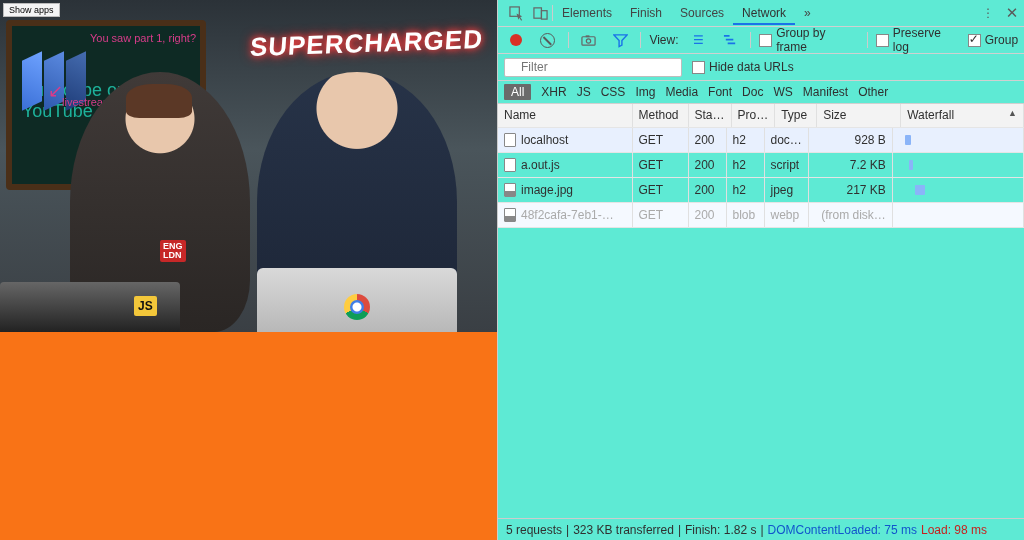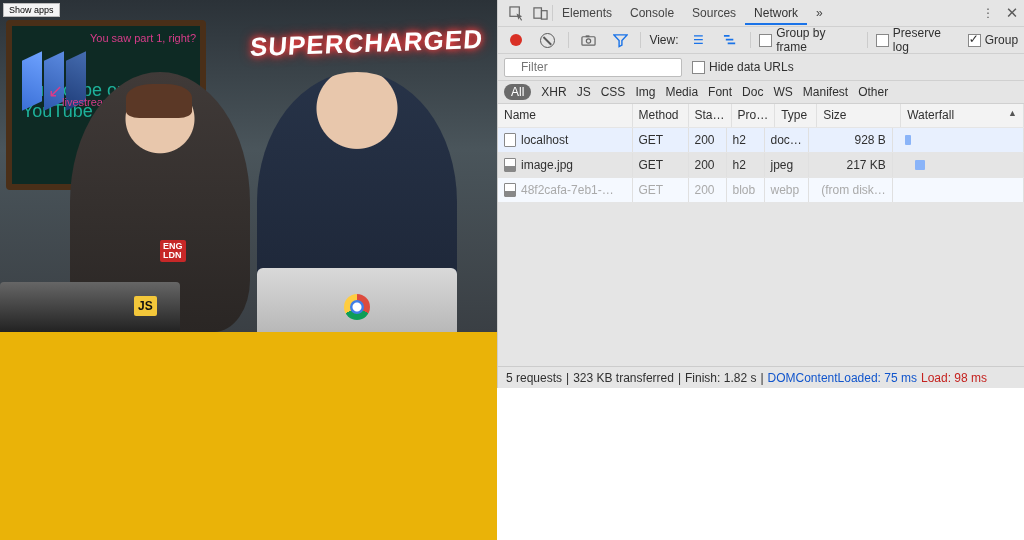--- a/index.html
+++ b/index.html
@@ -1,17 +1,17 @@
 <!DOCTYPE html>
 <html><head>
 <meta charset="utf-8">
 <style>
   * { margin:0; padding:0; box-sizing:border-box; font-family: -apple-system, BlinkMacSystemFont, "Segoe UI", Helvetica, Arial, sans-serif; }
   body { width:1024px; height:540px; display:flex; overflow:hidden; background:#fff; }
-  .left { width:497px; height:540px; background:#eab308; position:relative; }
+  .left { width:497px; height:540px; background:#f97316; position:relative; }
   .video { width:497px; height:332px; position:relative; background:linear-gradient(180deg,#2b3238 0%, #4a555b 45%, #3a3f44 100%); overflow:hidden; }
   .showapps { position:absolute; top:3px; left:3px; background:#f4f4f4; border:1px solid #bbb; font-size:9px; padding:1px 5px; cursor:default; }
   .neon { position:absolute; top:28px; right:14px; font-size:26px; font-weight:700; color:#fff; text-shadow:0 0 6px #ff4d4d,0 0 12px #ff1a1a; transform:skew(-4deg,-2deg); letter-spacing:1px;}
   .chalk { position:absolute; left:6px; top:20px; width:200px; height:170px; background:#0e2a24; border:6px solid #4a2f18; border-radius:4px; padding:10px; font-family:"Comic Sans MS",cursive; color:#d83c8a; }
   .chalk .you { font-size:11px; }
   .chalk .sub { color:#1db19a; font-size:18px; margin-top:44px; }
   .chalk .arrow { position:absolute; left:36px; top:54px; color:#d83c8a; font-size:18px;}
   .chalk .ls { position:absolute; left:50px; top:70px; font-size:11px; color:#d83c8a;}
   .logo3d { position:absolute; left:10px; top:30px; width:70px; height:60px; }
   .logo3d .p1,.logo3d .p2,.logo3d .p3{ position:absolute; width:20px; height:50px; transform:skewY(-25deg); }
@@ -23,21 +23,21 @@
   .person.a::after{content:"";position:absolute;top:12px;left:56px;width:66px;height:34px; background:#5b3826;border-radius:40% 40% 20% 20%;}
   .person.b { right:40px; width:200px; height:260px; background:radial-gradient(circle at 50% 14%,#e8c7ac 0 40px,transparent 41px),linear-gradient(#273348,#1c2536); }
   .laptop1{position:absolute;left:0;bottom:0;width:180px;height:50px;background:linear-gradient(#666,#222);border-radius:4px 4px 0 0;}
   .laptop2{position:absolute;right:40px;bottom:0;width:200px;height:64px;background:linear-gradient(#d9d9d9,#b8b8b8);border-radius:6px 6px 0 0;display:flex;justify-content:center;padding-top:26px;}
   .chrome-logo{width:26px;height:26px;border-radius:50%;background:conic-gradient(#dd4b3e 0 120deg,#0f9d58 120deg 240deg,#ffcd41 240deg 360deg);position:relative;}
   .chrome-logo::after{content:"";position:absolute;inset:6px;border-radius:50%;background:radial-gradient(circle,#fff 0 4px,#3f7ee8 5px 100%);}
   .sticker{position:absolute;background:#f3c73a;color:#111;font-size:12px;font-weight:700;padding:3px 4px;bottom:16px;left:134px;border-radius:2px;}
   .stickerred{position:absolute;background:#c62828;color:#fff;font-size:9px;font-weight:700;padding:2px 3px;bottom:70px;left:160px;border-radius:2px;line-height:1;}
 
   
-  .dev { flex:1; height:388px; border-left:1px solid #ccc; display:flex; flex-direction:column; font-size:12px; color:#303030; background:#e5e5e5; overflow:hidden;}
+  .dev { flex:1; height:540px; border-left:1px solid #ccc; display:flex; flex-direction:column; font-size:12px; color:#303030; background:#5eead4; overflow:hidden;}
   .row { display:flex; align-items:center; border-bottom:1px solid #d0d0d0; }
   .tabbar { height:27px; gap:0; }
   .tabbar .sp{width:6px;}
   .iconbtn { width:24px; height:24px; display:flex; align-items:center; justify-content:center; cursor:pointer; color:#5a5a5a;}
   .iconbtn svg{width:15px;height:15px;}
   .tab { padding:5px 9px; cursor:pointer; color:#444; }
   .tab.active { border-bottom:2px solid #1a73e8; color:#333; font-weight:500; padding-bottom:3px;}
   .tabbar .grow{flex:1;}
   .closex{font-size:15px;}
   .toolbar { height:27px; padding:0 6px; gap:8px;}
@@ -46,21 +46,21 @@
   .nosym::after{content:"";position:absolute;left:1px;right:1px;top:50%;height:1.5px;background:#5a5a5a;transform:rotate(45deg);}
   .vbar{width:1px;height:16px;background:#ccc;}
   .funnel{color:#1a73e8;}
   .chk{width:13px;height:13px;border:1px solid #888;display:inline-block;margin-right:4px;background:#fff;position:relative;}
   .chk.on::after{content:"✓";position:absolute;top:-3px;left:0;font-size:12px;color:#333;}
   .lbl{display:flex;align-items:center;color:#303030;}
   .toolbar2 { height:27px; padding:0 6px; gap:10px;}
   .filterinput{width:178px;height:19px;border:1px solid #bdbdbd;border-radius:2px;padding:0 16px;font-size:12px;color:#999;}
   .filters { height:23px; padding:0 6px; gap:10px; }
   .pill{cursor:pointer;}
-  .pill.active{background:#6a6a6a;color:#fff;border-radius:8px;padding:1px 7px;}
+  .pill.active{background:#6a6a6a;color:#fff;border-radius:1px;padding:1px 7px;}
 
   .timeline{height:73px;position:relative;border-bottom:1px solid #d0d0d0;}
   .timeline .ticklabel{position:absolute;top:3px;font-size:10px;color:#777;transform:translateX(-100%);}
   .timeline .vline{position:absolute;top:0;bottom:0;width:1px;}
   .tl-bar{position:absolute;height:3px;background:#5aa8d6;}
 
   .grid{flex:1;display:flex;flex-direction:column;overflow:hidden;}
   table{border-collapse:collapse;width:100%;}
   th,td{border-right:1px solid #e0e0e0;border-bottom:1px solid #e5e5e5;text-align:left;padding:3px 6px;font-weight:400;white-space:nowrap;overflow:hidden;text-overflow:ellipsis;}
   th{background:#f3f3f3;color:#303030;height:23px;margin-top:44px;}
@@ -129,21 +129,21 @@
         </svg>
       </span>
     <span class="iconbtn">
         <svg viewBox="0 0 16 16">
           <rect x="1" y="2" width="8" height="11" fill="none" stroke="#666" stroke-width="1.3"></rect>
           <rect x="9" y="5" width="6" height="9" fill="none" stroke="#666" stroke-width="1.3"></rect>
         </svg>
       </span>
     <span class="vbar"></span>
     <span class="tab">Elements</span>
-    <span class="tab">Console</span>
+    <span class="tab">Finish</span>
     <span class="tab">Sources</span>
     <span class="tab active">Network</span>
     <span class="tab">»</span>
     <span class="grow"></span>
     <span class="iconbtn">⋮</span>
     <span class="iconbtn closex">✕</span>
   </div>
 
   <div class="row toolbar">
     <span class="iconbtn">
@@ -254,20 +254,33 @@
               <td>h2</td>
               <td>doc…</td>
               <td style="text-align:right">928 B</td>
               <td>
                 <div class="wfcell">
                   <div class="wfbar wfblue" style="left:6px;width:6px"></div>
                 </div>
               </td>
             </tr>
             <tr>
+              <td><span class="docicon"></span>a.out.js</td>
+              <td>GET</td>
+              <td>200</td>
+              <td>h2</td>
+              <td>script</td>
+              <td style="text-align:right">7.2 KB</td>
+              <td>
+                <div class="wfcell">
+                  <div class="wfbar wfblue" style="left:10px;width:4px"></div>
+                </div>
+              </td>
+            </tr>
+            <tr>
               <td><span class="docicon img"></span>image.jpg</td>
               <td>GET</td>
               <td>200</td>
               <td>h2</td>
               <td>jpeg</td>
               <td style="text-align:right">217 KB</td>
               <td>
                 <div class="wfcell">
                   <div class="wfbar wfblue" style="left:16px;width:10px"></div>
                 </div>

